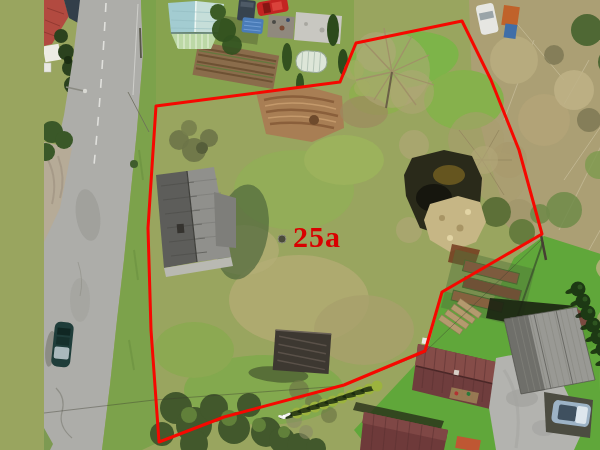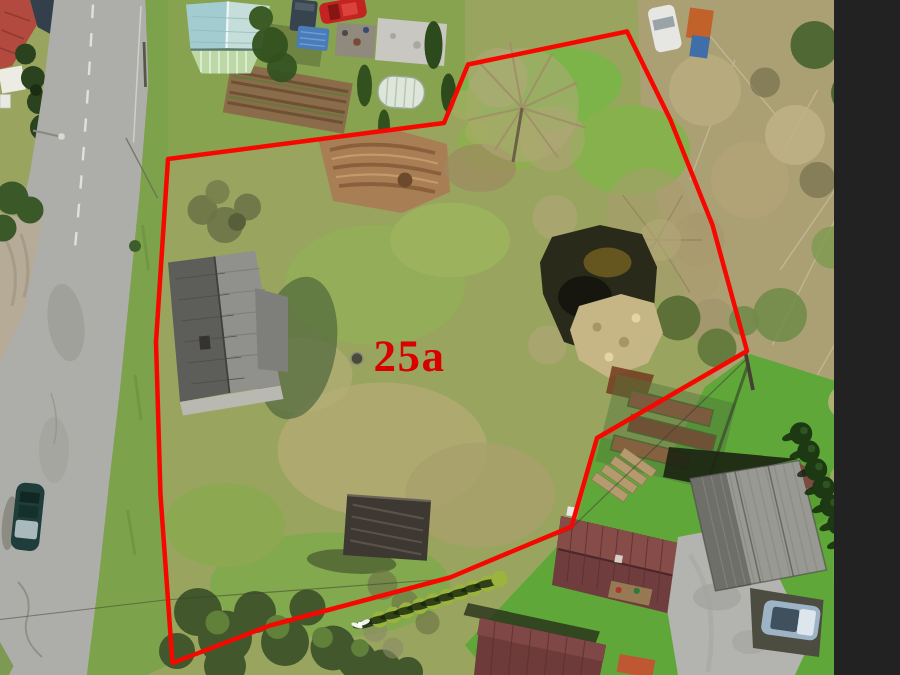--- a/index.html
+++ b/index.html
@@ -1,17 +1,17 @@
 <!DOCTYPE html>
 <html><head>
 <meta charset="utf-8">
 <style>
   html,body{margin:0;padding:0;background:#222;}
   .stage{position:relative;width:556px;height:450px;overflow:hidden;background:#99a55f;
-         font-family:"Liberation Sans",sans-serif;}
+         font-family:"Liberation Sans",sans-serif;padding-left:44px;}
   svg{display:block;}
   .plot-label{font-family:"Liberation Serif",serif;font-weight:700;letter-spacing:1px;}
 </style>
 </head>
 <body>
 
 <div class="stage">
 <svg viewBox="0 0 600 450" width="600" height="450">
 
   <rect x="0" y="0" width="600" height="450" fill="#99a55f"></rect>

